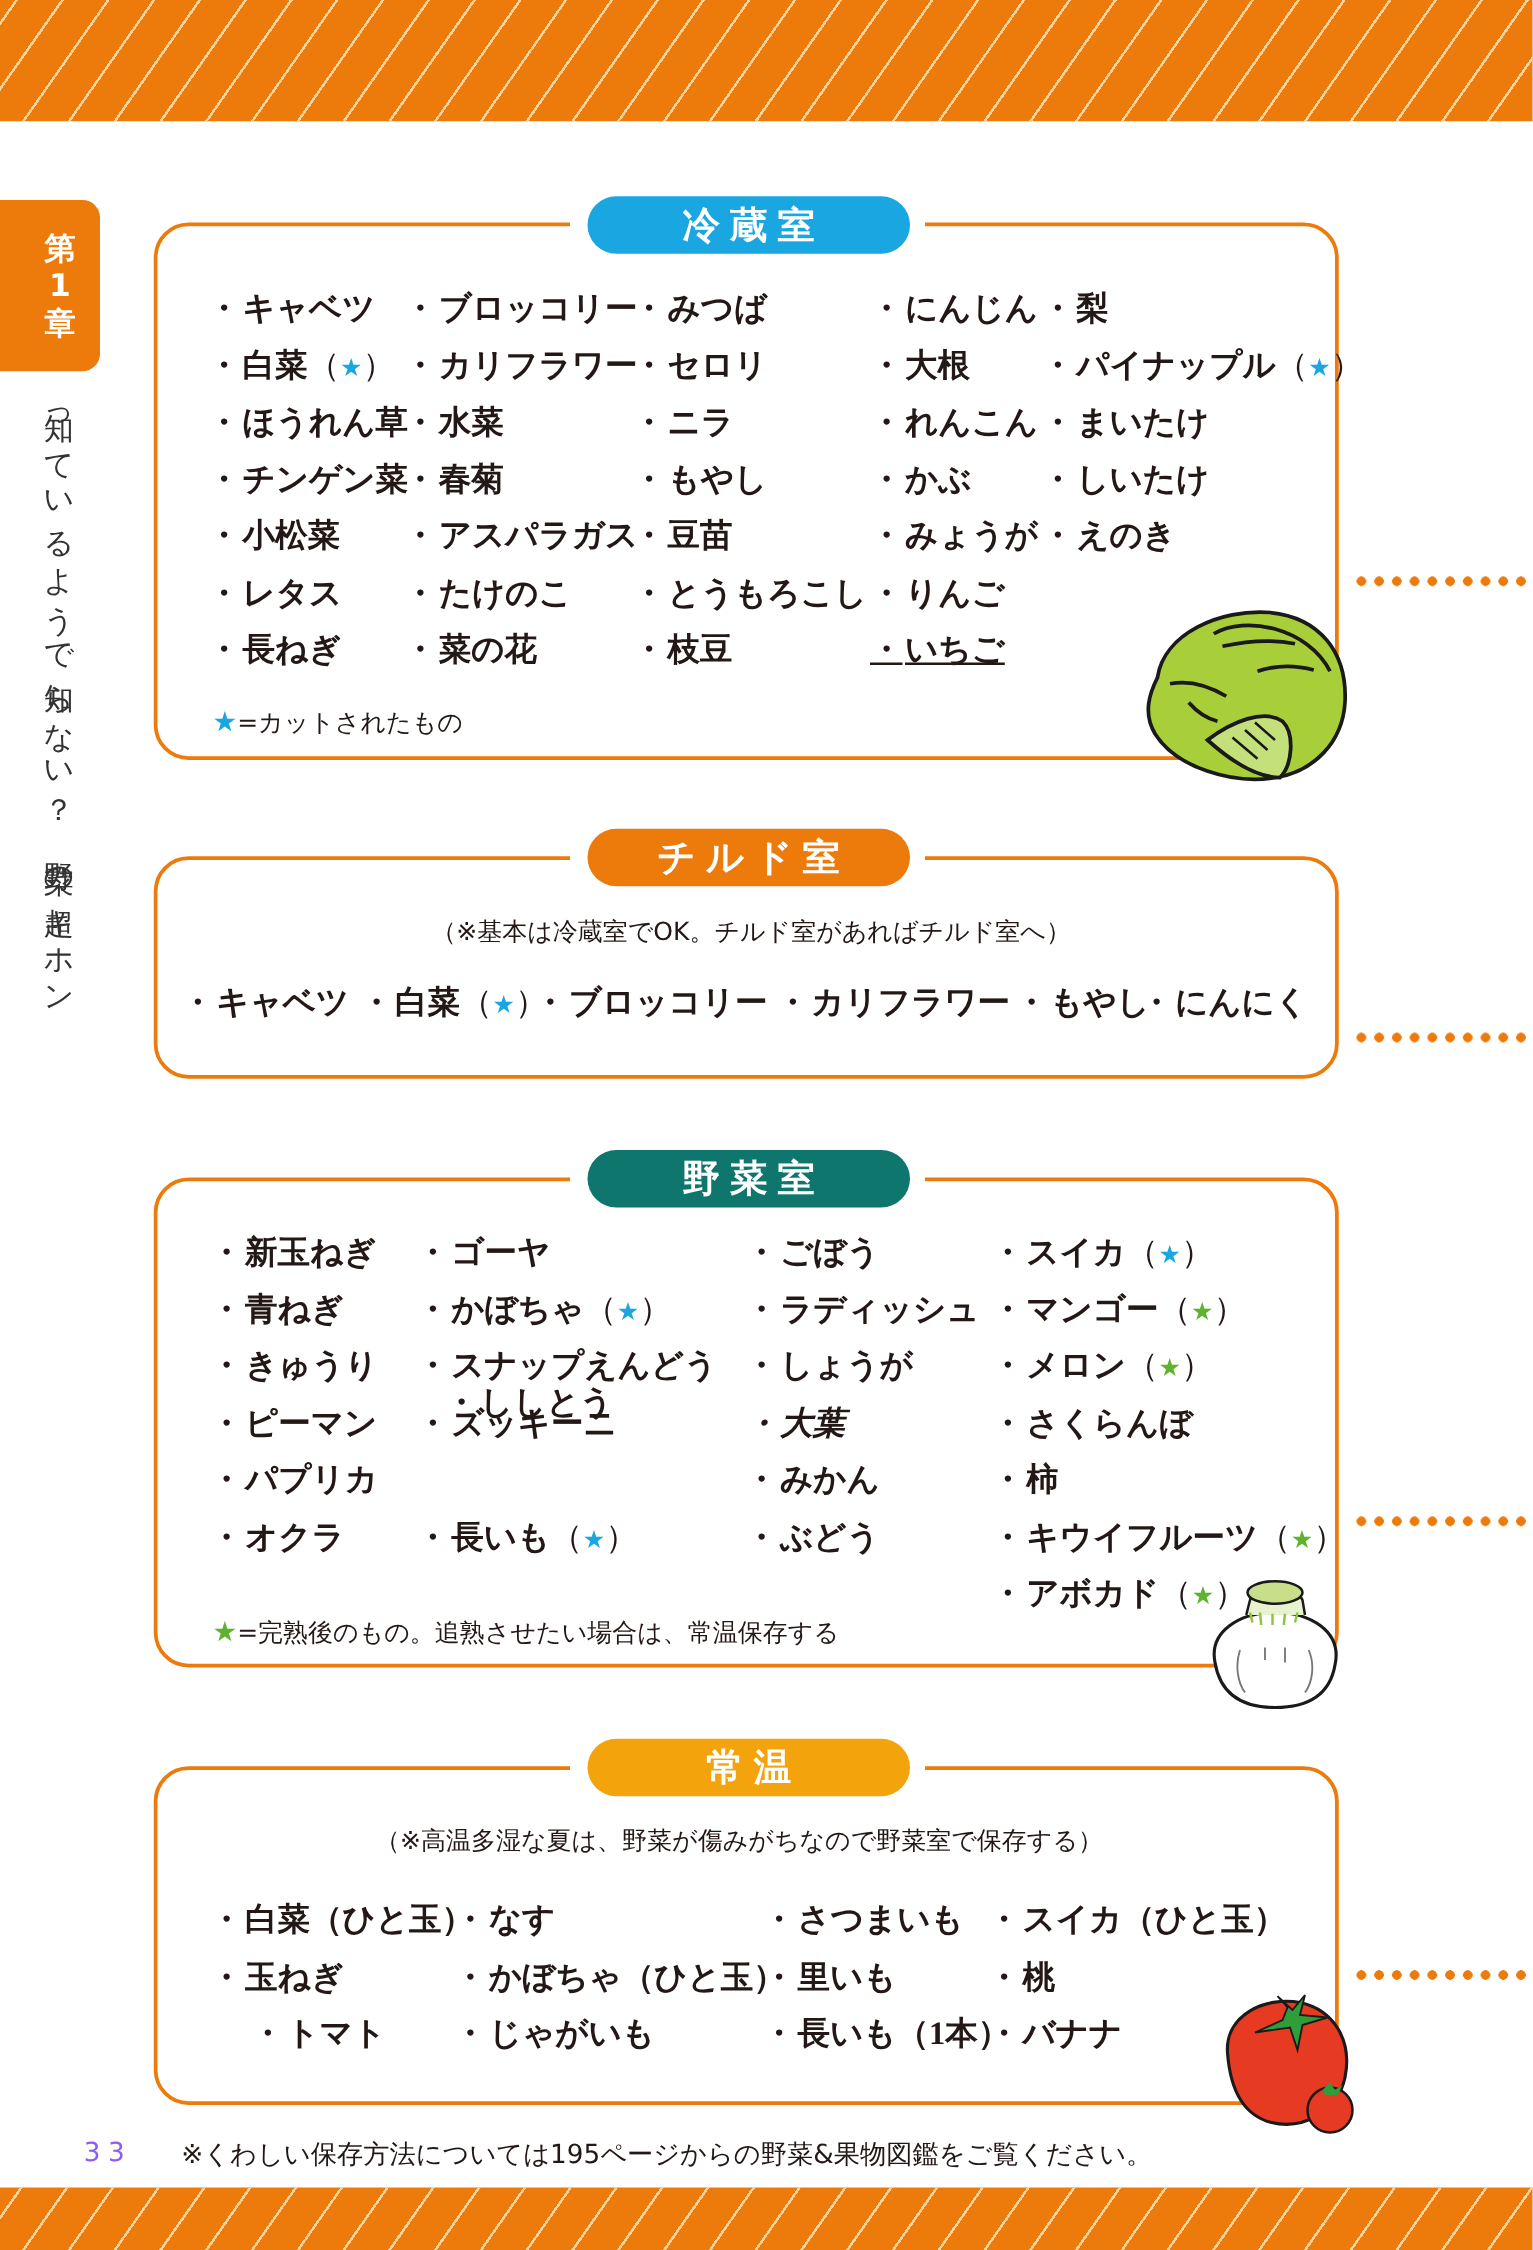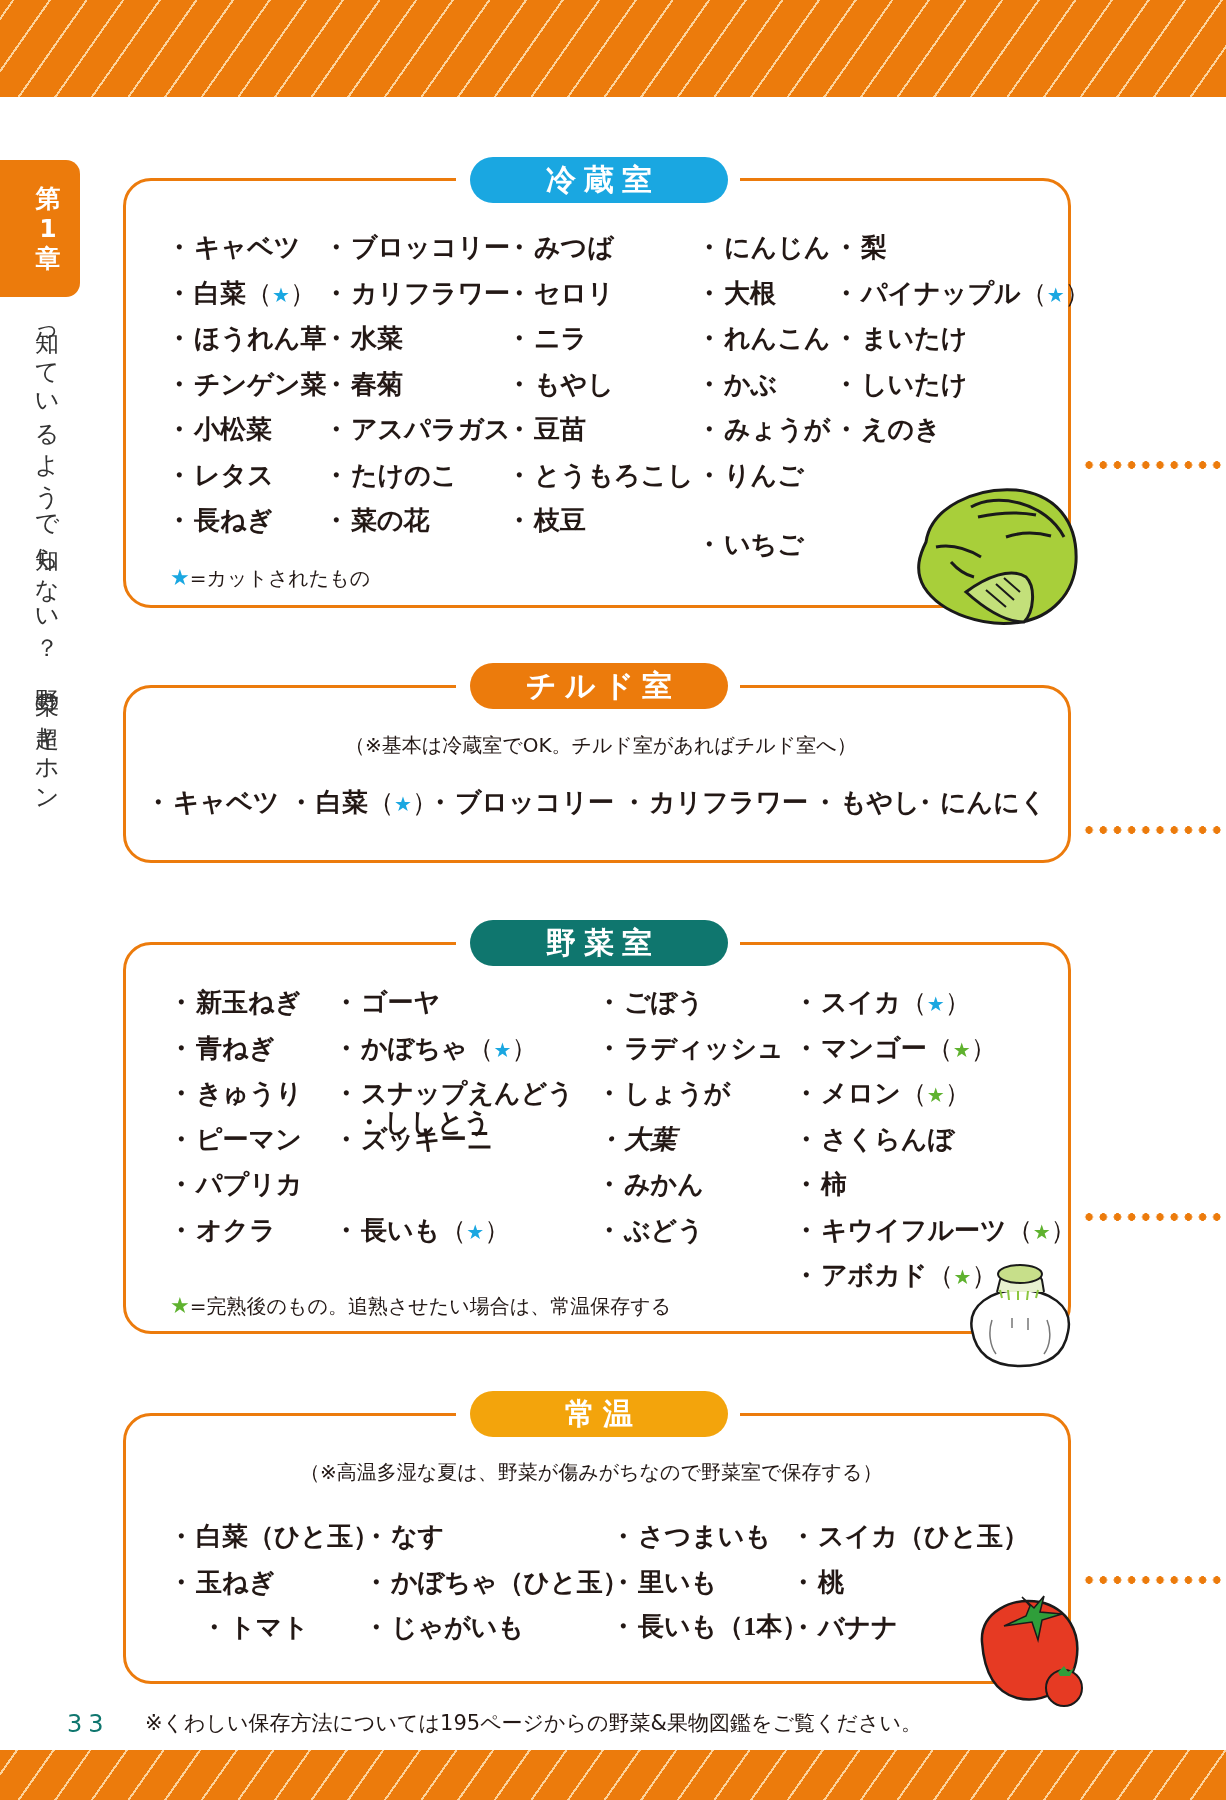--- a/index.html
+++ b/index.html
@@ -53,21 +53,21 @@
   .star-blue { color: #1aa7e1; font-size: 20px; }
   .star-green { color: #5fb22f; font-size: 20px; }
   .note {
     position: absolute; font-size: 20px; white-space: nowrap; color: #231815;
   }
   .dots {
     position: absolute; left: 1082px; width: 144px; height: 8px;
     background-image: radial-gradient(circle, #ec7b0c 3.6px, transparent 4px);
     background-size: 14.2px 8px; background-repeat: repeat-x;
   }
-  .footer-num { position: absolute; left: 67px; top: 1710px; font-size: 24px; letter-spacing: 6px; color: #0f766e; }
+  .footer-num { position: absolute; left: 67px; top: 1710px; font-size: 21px; letter-spacing: 6px; color: #8b5cf6; }
   .footer-note { position: absolute; left: 145px; top: 1709px; font-size: 21px; color: #231815; white-space: nowrap; }
   svg.illus { position: absolute; }
 </style>
 </head>
 <body>
 
 <div class="stripe top"></div>
 <div class="stripe bottom"></div>
 
 <div class="chapter-tab">
@@ -104,21 +104,21 @@
     <div class="item" style="left: 506px; top: 367.5px;"><span class="bullet">・</span><span>もやし</span></div>
     <div class="item" style="left: 506px; top: 413px;"><span class="bullet">・</span><span>豆苗</span></div>
     <div class="item" style="left: 506px; top: 458.5px;"><span class="bullet">・</span><span>とうもろこし</span></div>
     <div class="item" style="left: 506px; top: 504px;"><span class="bullet">・</span><span>枝豆</span></div>
     <div class="item" style="left: 696px; top: 231px;"><span class="bullet">・</span><span>にんじん</span></div>
     <div class="item" style="left: 696px; top: 276.5px;"><span class="bullet">・</span><span>大根</span></div>
     <div class="item" style="left: 696px; top: 322px;"><span class="bullet">・</span><span>れんこん</span></div>
     <div class="item" style="left: 696px; top: 367.5px;"><span class="bullet">・</span><span>かぶ</span></div>
     <div class="item" style="left: 696px; top: 413px;"><span class="bullet">・</span><span>みょうが</span></div>
     <div class="item" style="left: 696px; top: 458.5px;"><span class="bullet">・</span><span>りんご</span></div>
-    <div class="item" style="left: 696px; top: 528px;"><span class="bullet">・</span><span>いちご</span></div>
+    <div class="item" style="left: 696px; top: 504px; text-decoration: underline;"><span class="bullet">・</span><span>いちご</span></div>
     <div class="item" style="left: 833px; top: 231px;"><span class="bullet">・</span><span>梨</span></div>
     <div class="item" style="left: 833px; top: 276.5px;"><span class="bullet">・</span><span>パイナップル</span><span class="paren">（</span><span class="star-blue">★</span><span class="paren">）</span></div>
     <div class="item" style="left: 833px; top: 322px;"><span class="bullet">・</span><span>まいたけ</span></div>
     <div class="item" style="left: 833px; top: 367.5px;"><span class="bullet">・</span><span>しいたけ</span></div>
     <div class="item" style="left: 833px; top: 413px;"><span class="bullet">・</span><span>えのき</span></div>
   </div>
 
 <div class="note" style="left:170px;top:565px;font-size:20px;">
   <span class="star-blue" style="font-size:22px;">★</span><span>=カットされたもの</span>
 </div>

